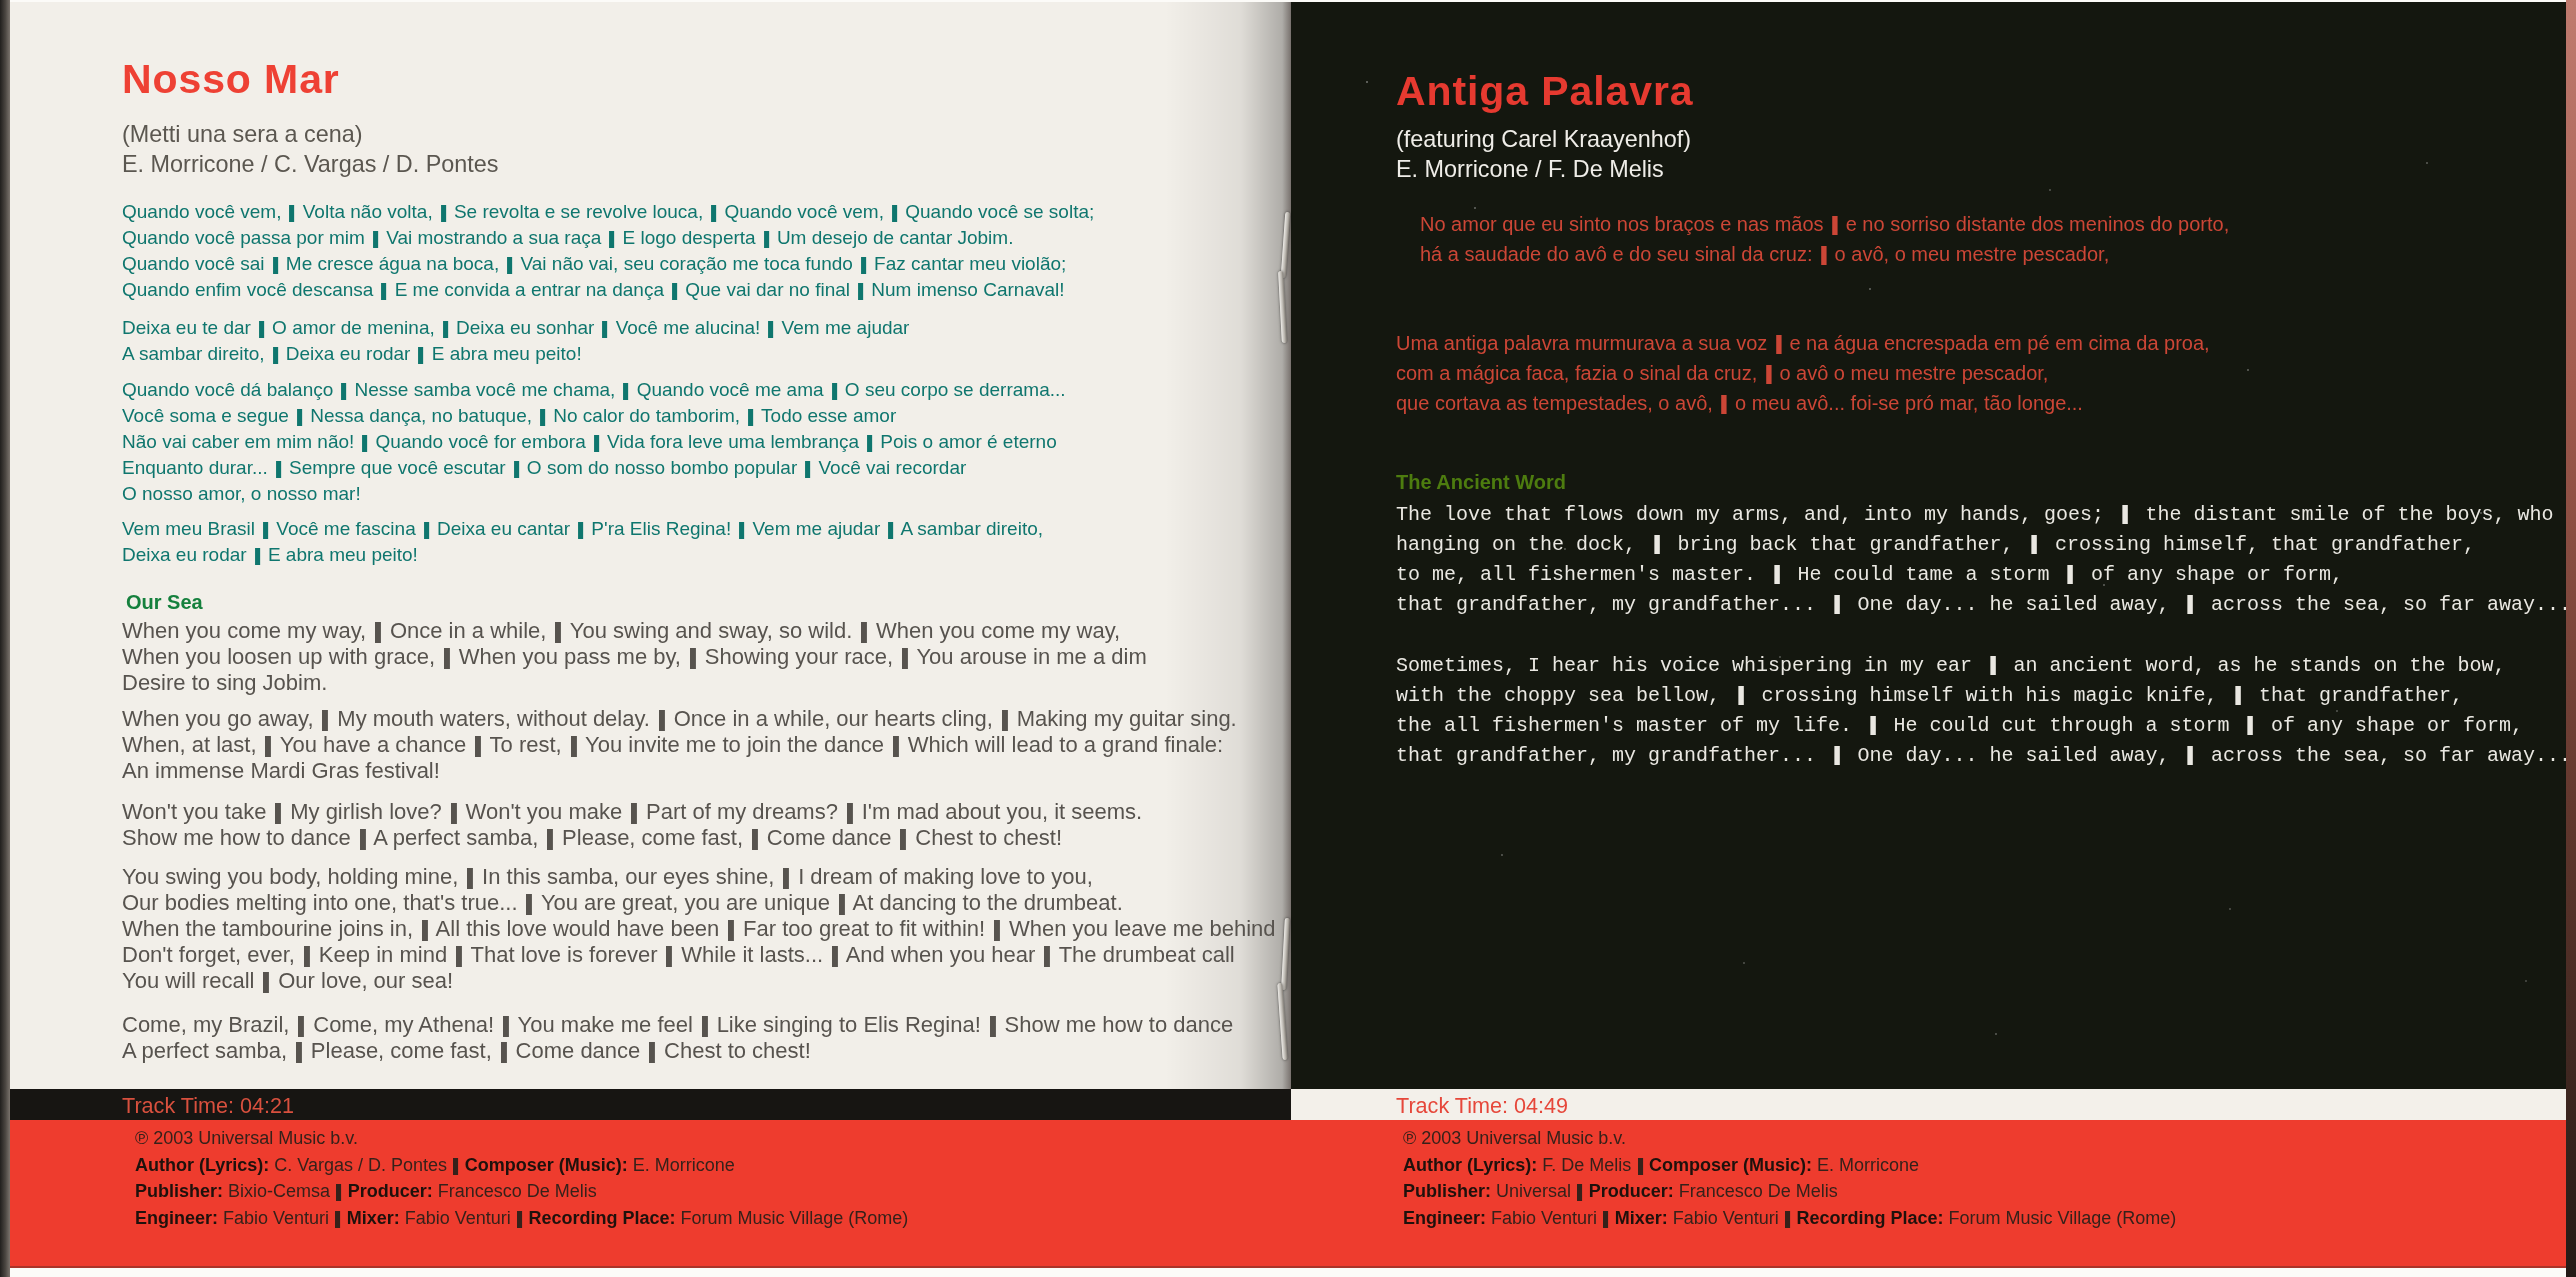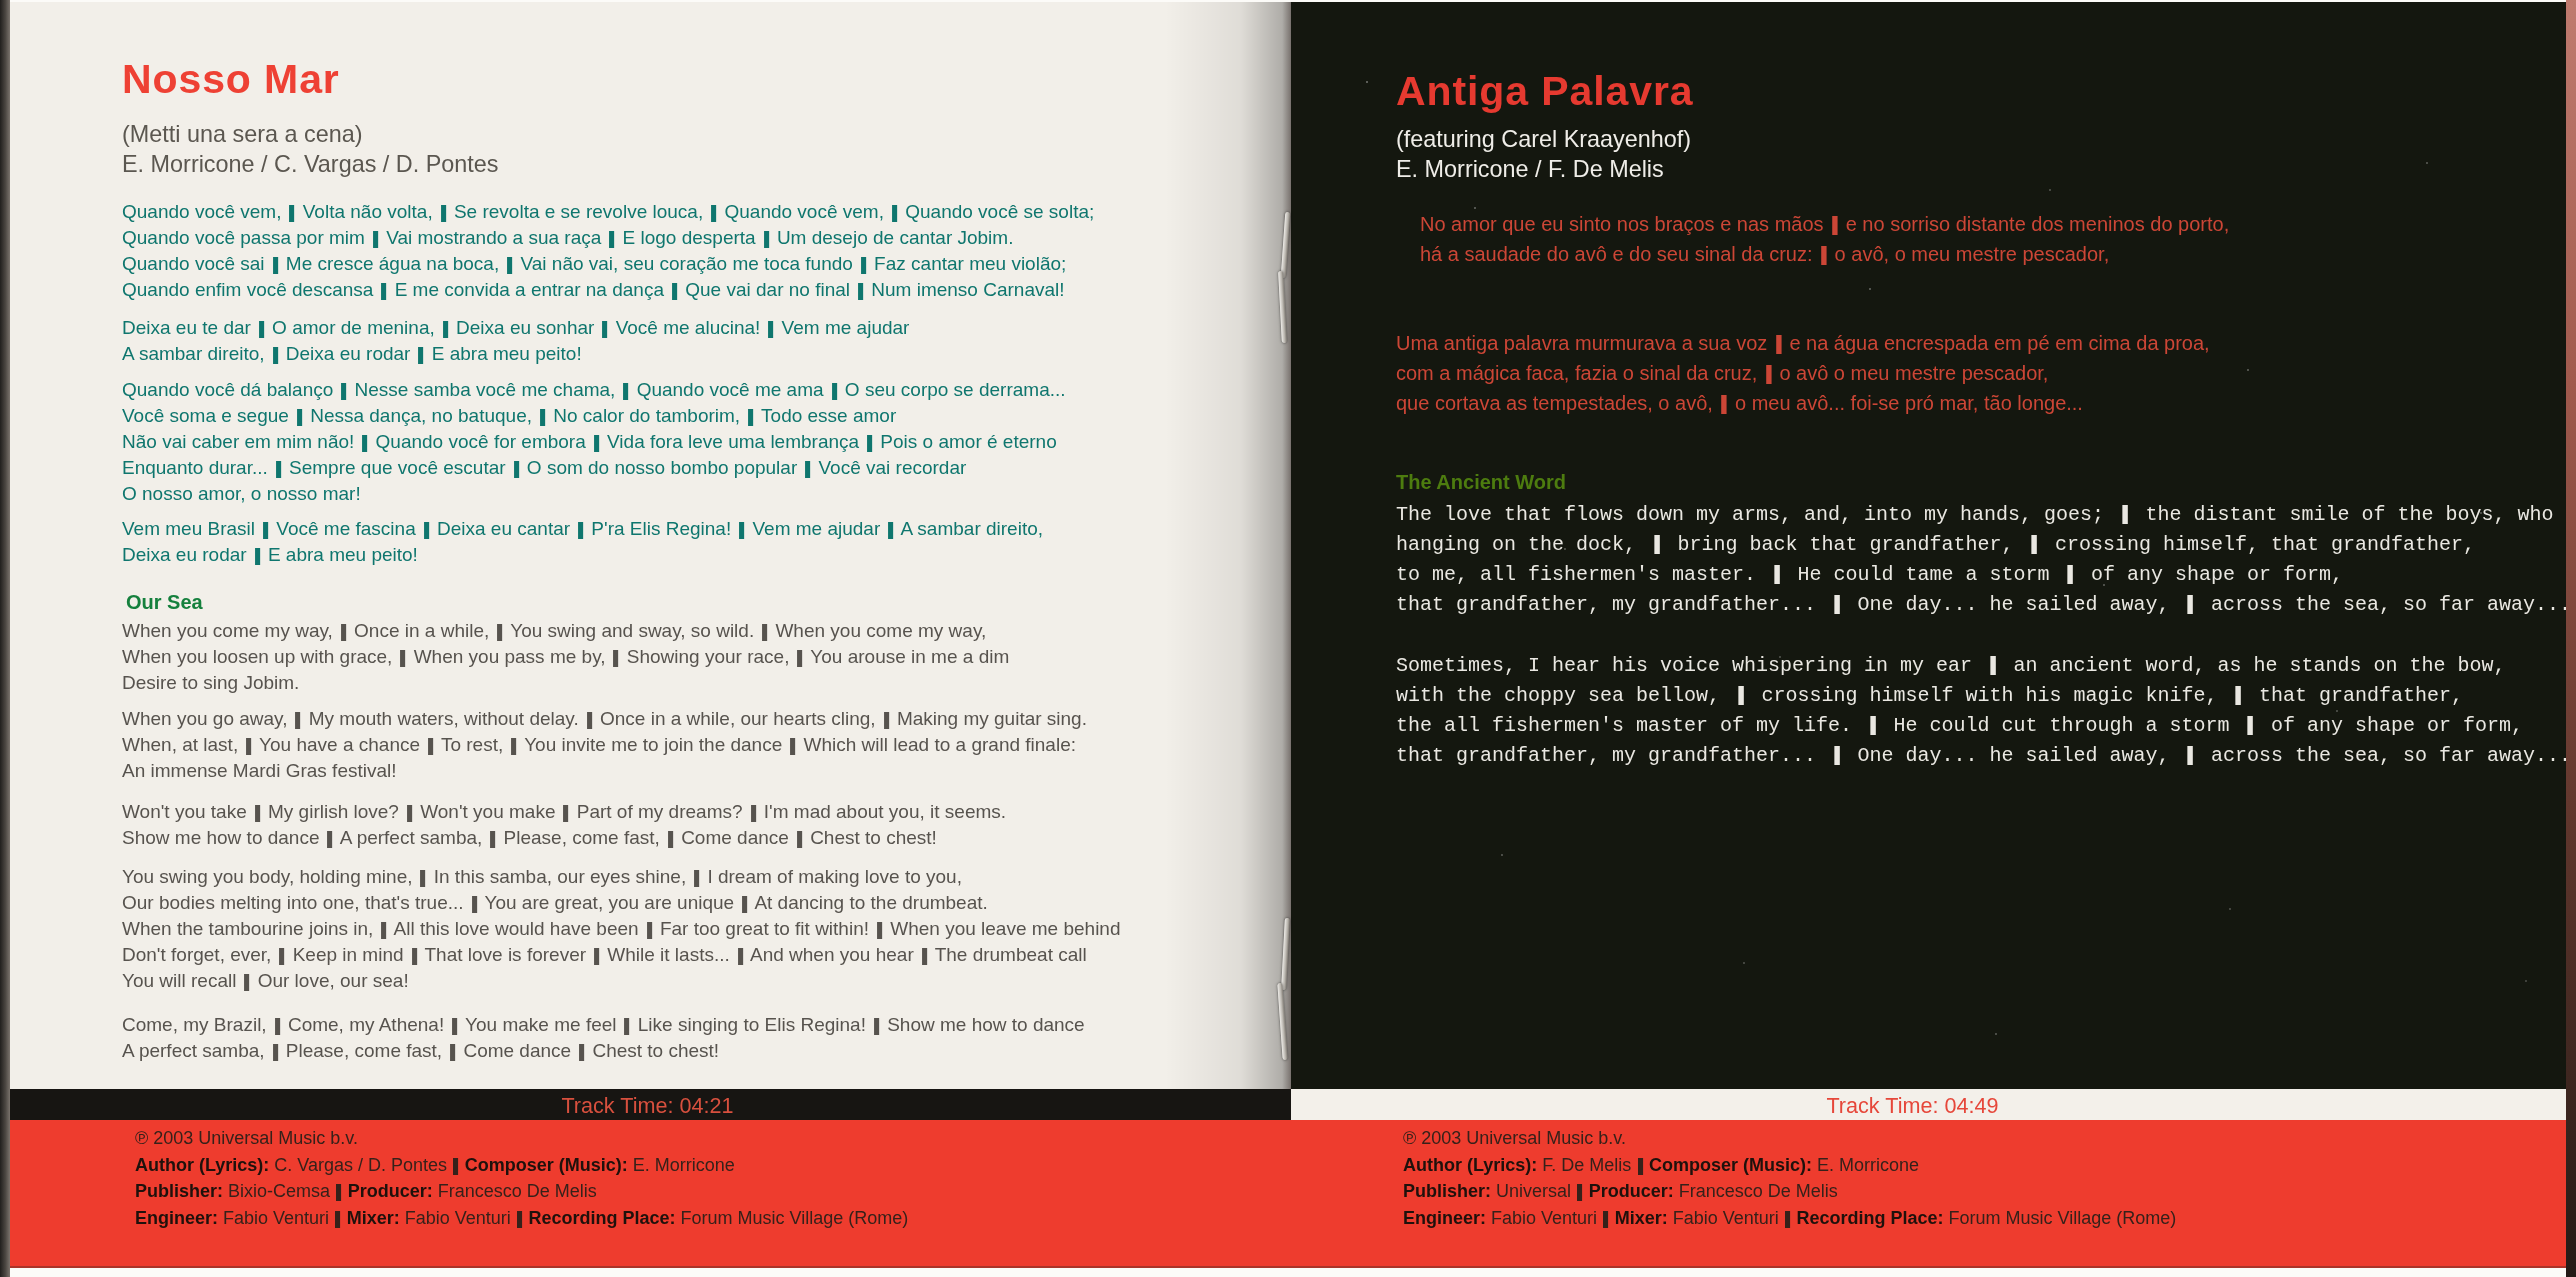--- a/index.html
+++ b/index.html
@@ -26,29 +26,29 @@
   
   .song-title{position:absolute;font-weight:bold;font-size:41px;letter-spacing:0.9px;white-space:nowrap;}
   .t-left{left:122px;top:56px;color:#ee4134;}
   .t-right{left:1396px;top:68px;color:#e63a30;}
   .subtitle{position:absolute;font-size:23.4px;line-height:30px;color:#5b5750;white-space:nowrap;}
   .sub-left{left:122px;top:119px;}
   .sub-right{left:1396px;top:124px;color:#efede8;}
   
   .lyrics{position:absolute;white-space:nowrap;}
   .pt-left{left:122px;font-size:19px;line-height:26px;color:#0f766e;}
-  .en-left{left:122px;font-size:19px;line-height:26px;color:#57534e;}
+  .en-left{left:122px;font-size:22px;line-height:26px;color:#57534e;}
   .pt-right{left:1396px;font-size:20px;line-height:30px;color:#cc4636;}
   .en-right{left:1396px;font-size:20px;line-height:30px;color:#eae8e2;font-family:Liberation Mono, monospace;}
   .section-heading{position:absolute;font-weight:bold;font-size:20px;white-space:nowrap;}
   .h-left{left:126px;top:591px;color:#15803d;}
   .h-right{left:1396px;top:471px;color:#4d7c0f;}
   .bar{display:inline-block;transform:scaleX(2.1);font-weight:bold;margin:0 2.7px;}
   
-  .track-time{position:absolute;top:1089px;height:31px;line-height:33px;font-size:21.6px;text-align:center;white-space:nowrap;}
+  .track-time{position:absolute;top:1089px;height:31px;line-height:33px;font-size:21.6px;text-align:left;white-space:nowrap;}
   .tt-left{left:122px;width:1051px;color:#d8503e;}
   .tt-right{left:1396px;width:1033px;color:#e6473a;}
   
   .credits{position:absolute;top:1125px;font-size:18px;line-height:26.5px;color:#36211a;white-space:nowrap;}
   .cr-left{left:135px;}
   .cr-right{left:1403px;}
   .credits b{color:#1f110c;}
   .credits .bar{transform:scaleX(2.2);margin:0 6.3px;}
   
   .staple{position:absolute;width:20px;}

